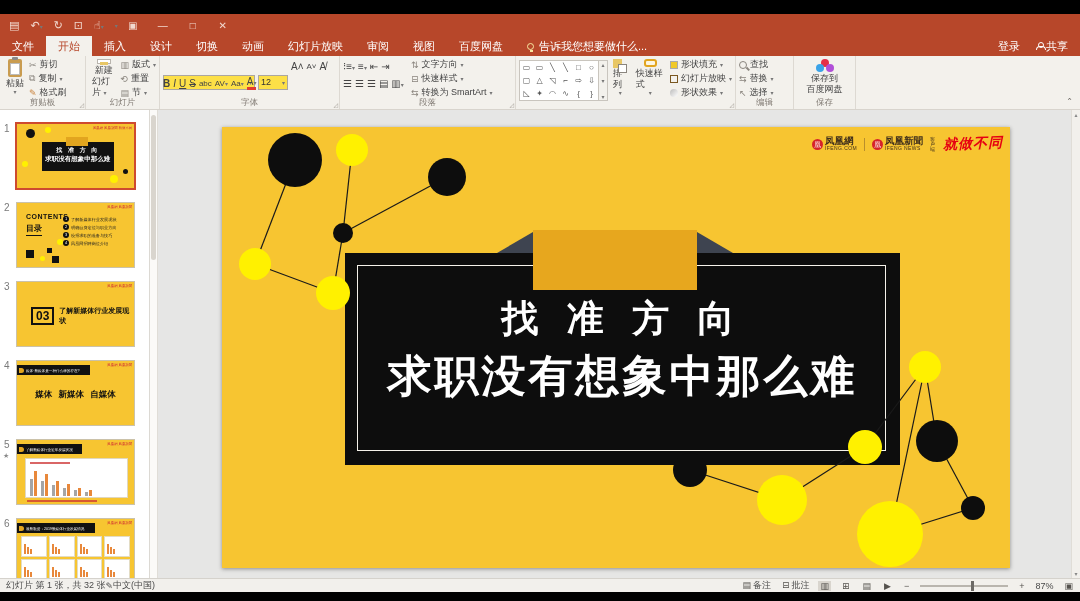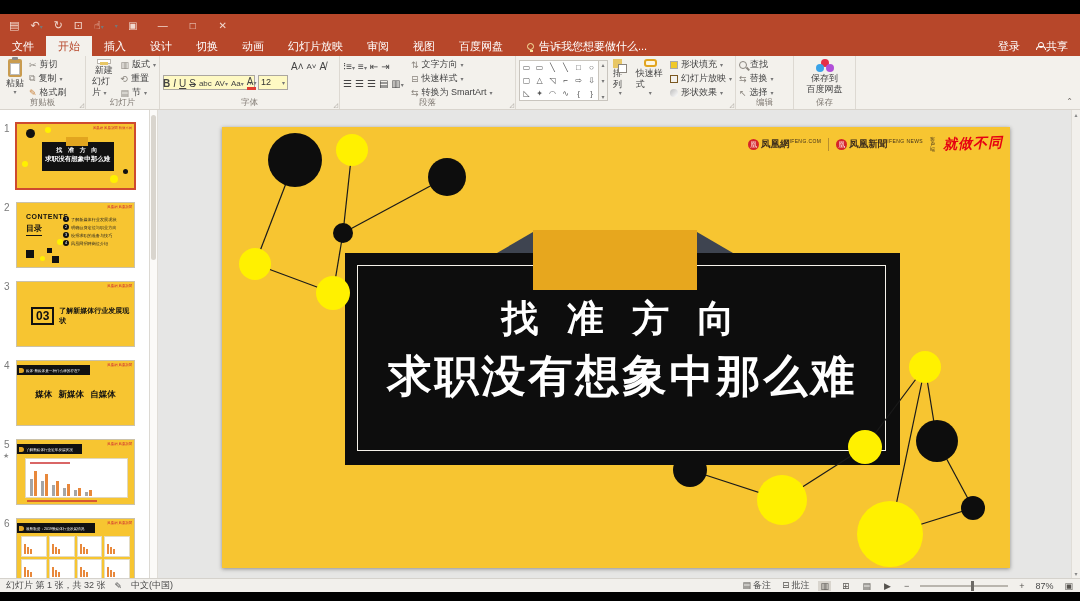--- a/index.html
+++ b/index.html
@@ -36,21 +36,21 @@
   .col{display:flex;flex-direction:column;justify-content:flex-start;gap:1px;}
   .smallbtn{display:flex;align-items:center;gap:3px;font-size:9px;color:#444;height:13px;white-space:nowrap;}
   .gico{color:#8A857E;font-size:9px;}
   .oico{color:#C9823B;font-size:9px;}
   .arw{font-size:6px;color:#777;}
   .ic-clip{position:relative;width:14px;height:18px;background:#C99C50;border-radius:2px;display:inline-block;}
   .ic-clip i{position:absolute;top:-2px;left:4px;width:6px;height:3px;background:#8A8A8A;border-radius:1px;}
   .ic-clip b{position:absolute;left:2px;top:4px;width:10px;height:12px;background:#fff;border:1px solid #BBB;}
   .ic-slide{width:14px;height:18px;background:#fff;border:1px solid #B9B5AE;position:relative;display:inline-block;}
   .ic-slide::before{content:"";position:absolute;top:2px;left:2px;right:2px;height:3px;background:#E8C766;}
-  .combo{border:1px solid #ABA7A0;background:#fef9c3;height:15px;font-size:9px;display:flex;align-items:center;color:#333;padding:0 2px;gap:2px;margin-top:32px;}
+  .combo{border:1px solid #ABA7A0;background:#fde047;height:15px;font-size:9px;display:flex;align-items:center;color:#333;padding:0 2px;gap:2px;margin-top:32px;}
   .combo .arw{margin-left:auto;}
   .fontrow{display:flex;align-items:center;gap:3px;height:16px;}
   .fmt{font-size:10px;color:#444;}
   .shapes{border:1px solid #C9C5BE;background:#fff;display:grid;grid-template-columns:repeat(6,13px);grid-auto-rows:13px;align-self:flex-start;margin-top:2px;}
   .shapes span{font-size:8px;color:#555;text-align:center;line-height:13px;}
   .shscroll{display:flex;flex-direction:column;justify-content:space-between;border:1px solid #C9C5BE;border-left:none;background:#F3F1EC;width:9px;height:41px;margin-top:2px;font-size:6px;color:#777;text-align:center;}
   .sw{display:inline-block;width:9px;height:9px;}
   .baidu-ic{position:relative;width:18px;height:13px;display:inline-block;}
   .baidu-ic i{position:absolute;width:8px;height:8px;border-radius:50%;}
   .baidu-ic i:nth-child(1){left:5px;top:0;background:#E62E47;}
@@ -82,21 +82,21 @@
   .wedge{position:absolute;top:105px;width:0;height:0;z-index:2;}
   .wedgeL{left:275px;border-bottom:21px solid #3E4450;border-left:36px solid transparent;}
   .wedgeR{left:475px;border-bottom:21px solid #3E4450;border-right:36px solid transparent;}
   .gtab{position:absolute;left:311px;top:103px;width:164px;height:60px;background:#E7A71E;z-index:4;}
   .t1{position:absolute;left:123px;top:167px;width:555px;text-align:center;color:#FFF;font-size:37px;font-weight:800;letter-spacing:9px;z-index:5;}
   .t2{position:absolute;left:103px;top:220px;width:595px;text-align:center;color:#FFF;font-size:44px;font-weight:800;letter-spacing:3px;z-index:5;}
   .gbanner{position:absolute;left:243px;top:293px;width:300px;height:29px;background:#E2A51F;z-index:5;display:flex;align-items:center;justify-content:center;color:#FFF;font-size:16px;font-weight:700;letter-spacing:1px;}
   .logos{position:absolute;top:8px;right:7px;display:flex;align-items:center;gap:7px;z-index:6;}
   .logo{display:flex;align-items:center;gap:2px;}
   .logo .ic{width:11px;height:11px;border-radius:50%;background:#D6242A;color:#fff;font-size:7px;text-align:center;line-height:11px;}
-  .logo .txt{display:flex;flex-direction:row;line-height:1.05;}
+  .logo .txt{display:flex;flex-direction:column;line-height:1.05;}
   .logo .nm{font-size:9.5px;font-weight:bold;color:#40301C;}
   .logo .sb{font-size:5px;color:#40301C;letter-spacing:.4px;}
   .ldiv{width:1px;height:13px;background:#B98F2C;}
   .stack{font-size:5px;color:#40301C;line-height:1;width:6px;}
   .slogan{font-size:14px;font-weight:900;color:#E60012;font-style:italic;transform:rotate(-2deg);letter-spacing:1px;}
 
   
   .m1box{position:absolute;left:21%;top:28%;width:62%;height:45%;background:#111;z-index:1;}
   .m1tab{position:absolute;left:42%;top:21%;width:19%;height:13%;background:#E2A51F;z-index:2;}
   .m1t1{position:absolute;left:21%;top:34%;width:62%;text-align:center;color:#fff;font-size:6px;font-weight:bold;letter-spacing:2px;z-index:3;}
@@ -121,21 +121,21 @@
   .bars span{width:3px;background:#E8883B;display:inline-block;}
   .t5 .bars span:nth-child(odd){background:#A5A5A5;}
   .t5 .bars span:nth-child(even){margin-right:3px;}
   .redline{position:absolute;height:2px;background:#C33;opacity:.75;}
   .gridmini{position:absolute;left:4px;top:17px;right:4px;bottom:3px;display:grid;grid-template-columns:repeat(4,1fr);grid-template-rows:1fr 1fr;gap:2px;}
   .gcell{background:#fff;border:1px solid #E3DCC4;padding:2px;}
   .gcell .bars span{width:2px;}
 
   
   .statusbar{height:14px;background:#F2F0EC;border-top:1px solid #D5D2CC;display:flex;align-items:center;font-size:9px;color:#4A4A4A;}
-  .sb-left{display:flex;align-items:center;gap:9px;padding-left:6px;white-space:nowrap;}
+  .sb-left{display:flex;align-items:center;gap:0;padding-left:6px;white-space:nowrap;}
   .sb-right{margin-left:auto;display:flex;align-items:center;gap:9px;padding-right:5px;white-space:nowrap;}
   .vico{font-size:9px;color:#55524E;padding:0 2px;}
   .vico.active{background:#D9D5CE;}
   .zslider{width:88px;height:2px;background:#B9B5AE;position:relative;}
   .zthumb{position:absolute;left:58%;top:-4px;width:3px;height:10px;background:#6D6A66;}
 </style>
 </head>
 <body>
 
 <div class="screen">

